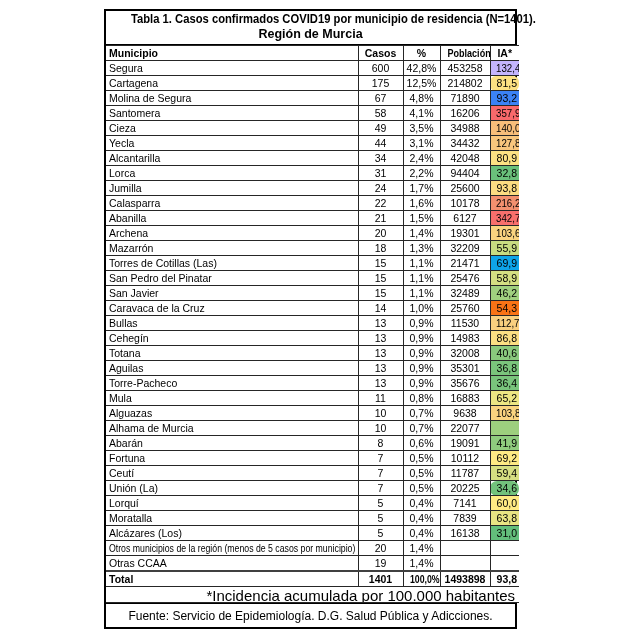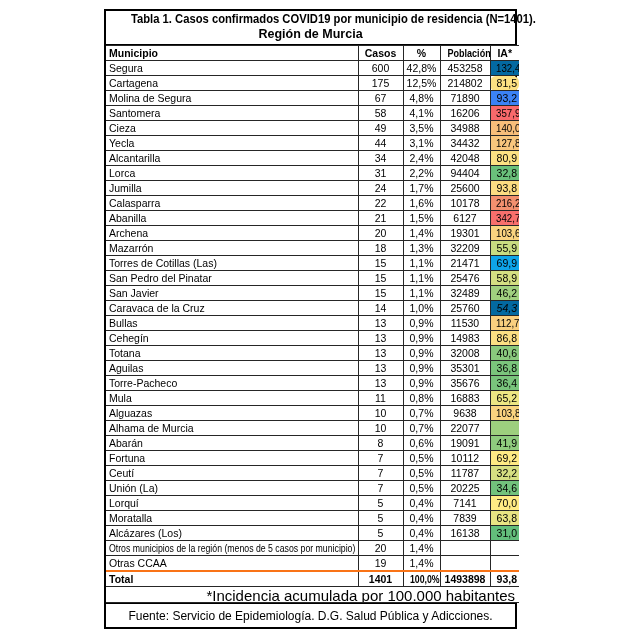--- a/index.html
+++ b/index.html
@@ -44,21 +44,21 @@
   }
   th { font-weight: bold; }
   
   tr > *:first-child { border-left: none; }
   tr > *:last-child  { border-right: none; }
   .col-mun    { text-align: left; }
   .col-center { text-align: center; }
   .col-ia     { text-align: right; padding-right: 2px; }
   .total-row td {
     font-weight: bold;
-    border-top: 2px solid #f97316;
+    border-top: 2px solid #404040;
   }
   .footnote-row td {
     text-align: right;
     font-size: 15px;
     height: 13px;
     padding-right: 4px;
   }
   .source {
     border-top: 1px solid #000;
     text-align: center;
@@ -100,21 +100,21 @@
         <th class="col-center"><span class="fit" style="transform: scaleX(0.86);">Población</span></th>
         <th class="col-center"><span class="fit">IA*</span></th>
       </tr>
     </thead>
     <tbody>
         <tr>
     <td class="col-mun"><span class="fit">Segura</span></td>
     <td class="col-center"><span class="fit">600</span></td>
     <td class="col-center"><span class="fit">42,8%</span></td>
     <td class="col-center"><span class="fit">453258</span></td>
-    <td class="col-ia" style="background: #0369a1;"><span class="fit" style="transform: scaleX(0.923);">132,4</span></td>
+    <td class="col-ia" style="background: #c4b5fd;"><span class="fit" style="transform: scaleX(0.923);">132,4</span></td>
   </tr>
         <tr>
     <td class="col-mun"><span class="fit">Cartagena</span></td>
     <td class="col-center"><span class="fit">175</span></td>
     <td class="col-center"><span class="fit">12,5%</span></td>
     <td class="col-center"><span class="fit">214802</span></td>
     <td class="col-ia" style="background: rgb(252, 225, 131); border-radius: 6px;"><span class="fit">81,5</span></td>
   </tr>
         <tr>
     <td class="col-mun"><span class="fit">Molina de Segura</span></td>
@@ -212,21 +212,21 @@
     <td class="col-center"><span class="fit">15</span></td>
     <td class="col-center"><span class="fit">1,1%</span></td>
     <td class="col-center"><span class="fit">32489</span></td>
     <td class="col-ia" style="background: rgb(160, 208, 127);"><span class="fit">46,2</span></td>
   </tr>
         <tr>
     <td class="col-mun"><span class="fit">Caravaca de la Cruz</span></td>
     <td class="col-center"><span class="fit">14</span></td>
     <td class="col-center"><span class="fit">1,0%</span></td>
     <td class="col-center"><span class="fit">25760</span></td>
-    <td class="col-ia" style="background: #0369a1; font-style: italic;"><span class="fit">54,3</span></td>
+    <td class="col-ia" style="background: #f97316;"><span class="fit">54,3</span></td>
   </tr>
         <tr>
     <td class="col-mun"><span class="fit">Bullas</span></td>
     <td class="col-center"><span class="fit">13</span></td>
     <td class="col-center"><span class="fit">0,9%</span></td>
     <td class="col-center"><span class="fit">11530</span></td>
     <td class="col-ia" style="background: rgb(249, 207, 127);"><span class="fit" style="transform: scaleX(0.923);">112,7</span></td>
   </tr>
         <tr>
     <td class="col-mun"><span class="fit">Cehegín</span></td>
@@ -289,35 +289,35 @@
     <td class="col-center"><span class="fit">7</span></td>
     <td class="col-center"><span class="fit">0,5%</span></td>
     <td class="col-center"><span class="fit">10112</span></td>
     <td class="col-ia" style="background: rgb(254, 234, 132);"><span class="fit">69,2</span></td>
   </tr>
         <tr>
     <td class="col-mun"><span class="fit">Ceutí</span></td>
     <td class="col-center"><span class="fit">7</span></td>
     <td class="col-center"><span class="fit">0,5%</span></td>
     <td class="col-center"><span class="fit">11787</span></td>
-    <td class="col-ia" style="background: rgb(214, 223, 130);"><span class="fit">32,2</span></td>
+    <td class="col-ia" style="background: rgb(214, 223, 130);"><span class="fit">59,4</span></td>
   </tr>
         <tr>
     <td class="col-mun"><span class="fit">Unión (La)</span></td>
     <td class="col-center"><span class="fit">7</span></td>
     <td class="col-center"><span class="fit">0,5%</span></td>
     <td class="col-center"><span class="fit">20225</span></td>
-    <td class="col-ia" style="background: rgb(114, 194, 124);"><span class="fit">34,6</span></td>
+    <td class="col-ia" style="background: rgb(114, 194, 124); border-radius: 7px;"><span class="fit">34,6</span></td>
   </tr>
         <tr>
     <td class="col-mun"><span class="fit">Lorquí</span></td>
     <td class="col-center"><span class="fit">5</span></td>
     <td class="col-center"><span class="fit">0,4%</span></td>
     <td class="col-center"><span class="fit">7141</span></td>
-    <td class="col-ia" style="background: rgb(255, 235, 132);"><span class="fit">70,0</span></td>
+    <td class="col-ia" style="background: rgb(255, 235, 132);"><span class="fit">60,0</span></td>
   </tr>
         <tr>
     <td class="col-mun"><span class="fit">Moratalla</span></td>
     <td class="col-center"><span class="fit">5</span></td>
     <td class="col-center"><span class="fit">0,4%</span></td>
     <td class="col-center"><span class="fit">7839</span></td>
     <td class="col-ia" style="background: rgb(232, 228, 131);"><span class="fit">63,8</span></td>
   </tr>
         <tr>
     <td class="col-mun"><span class="fit">Alcázares (Los)</span></td>

